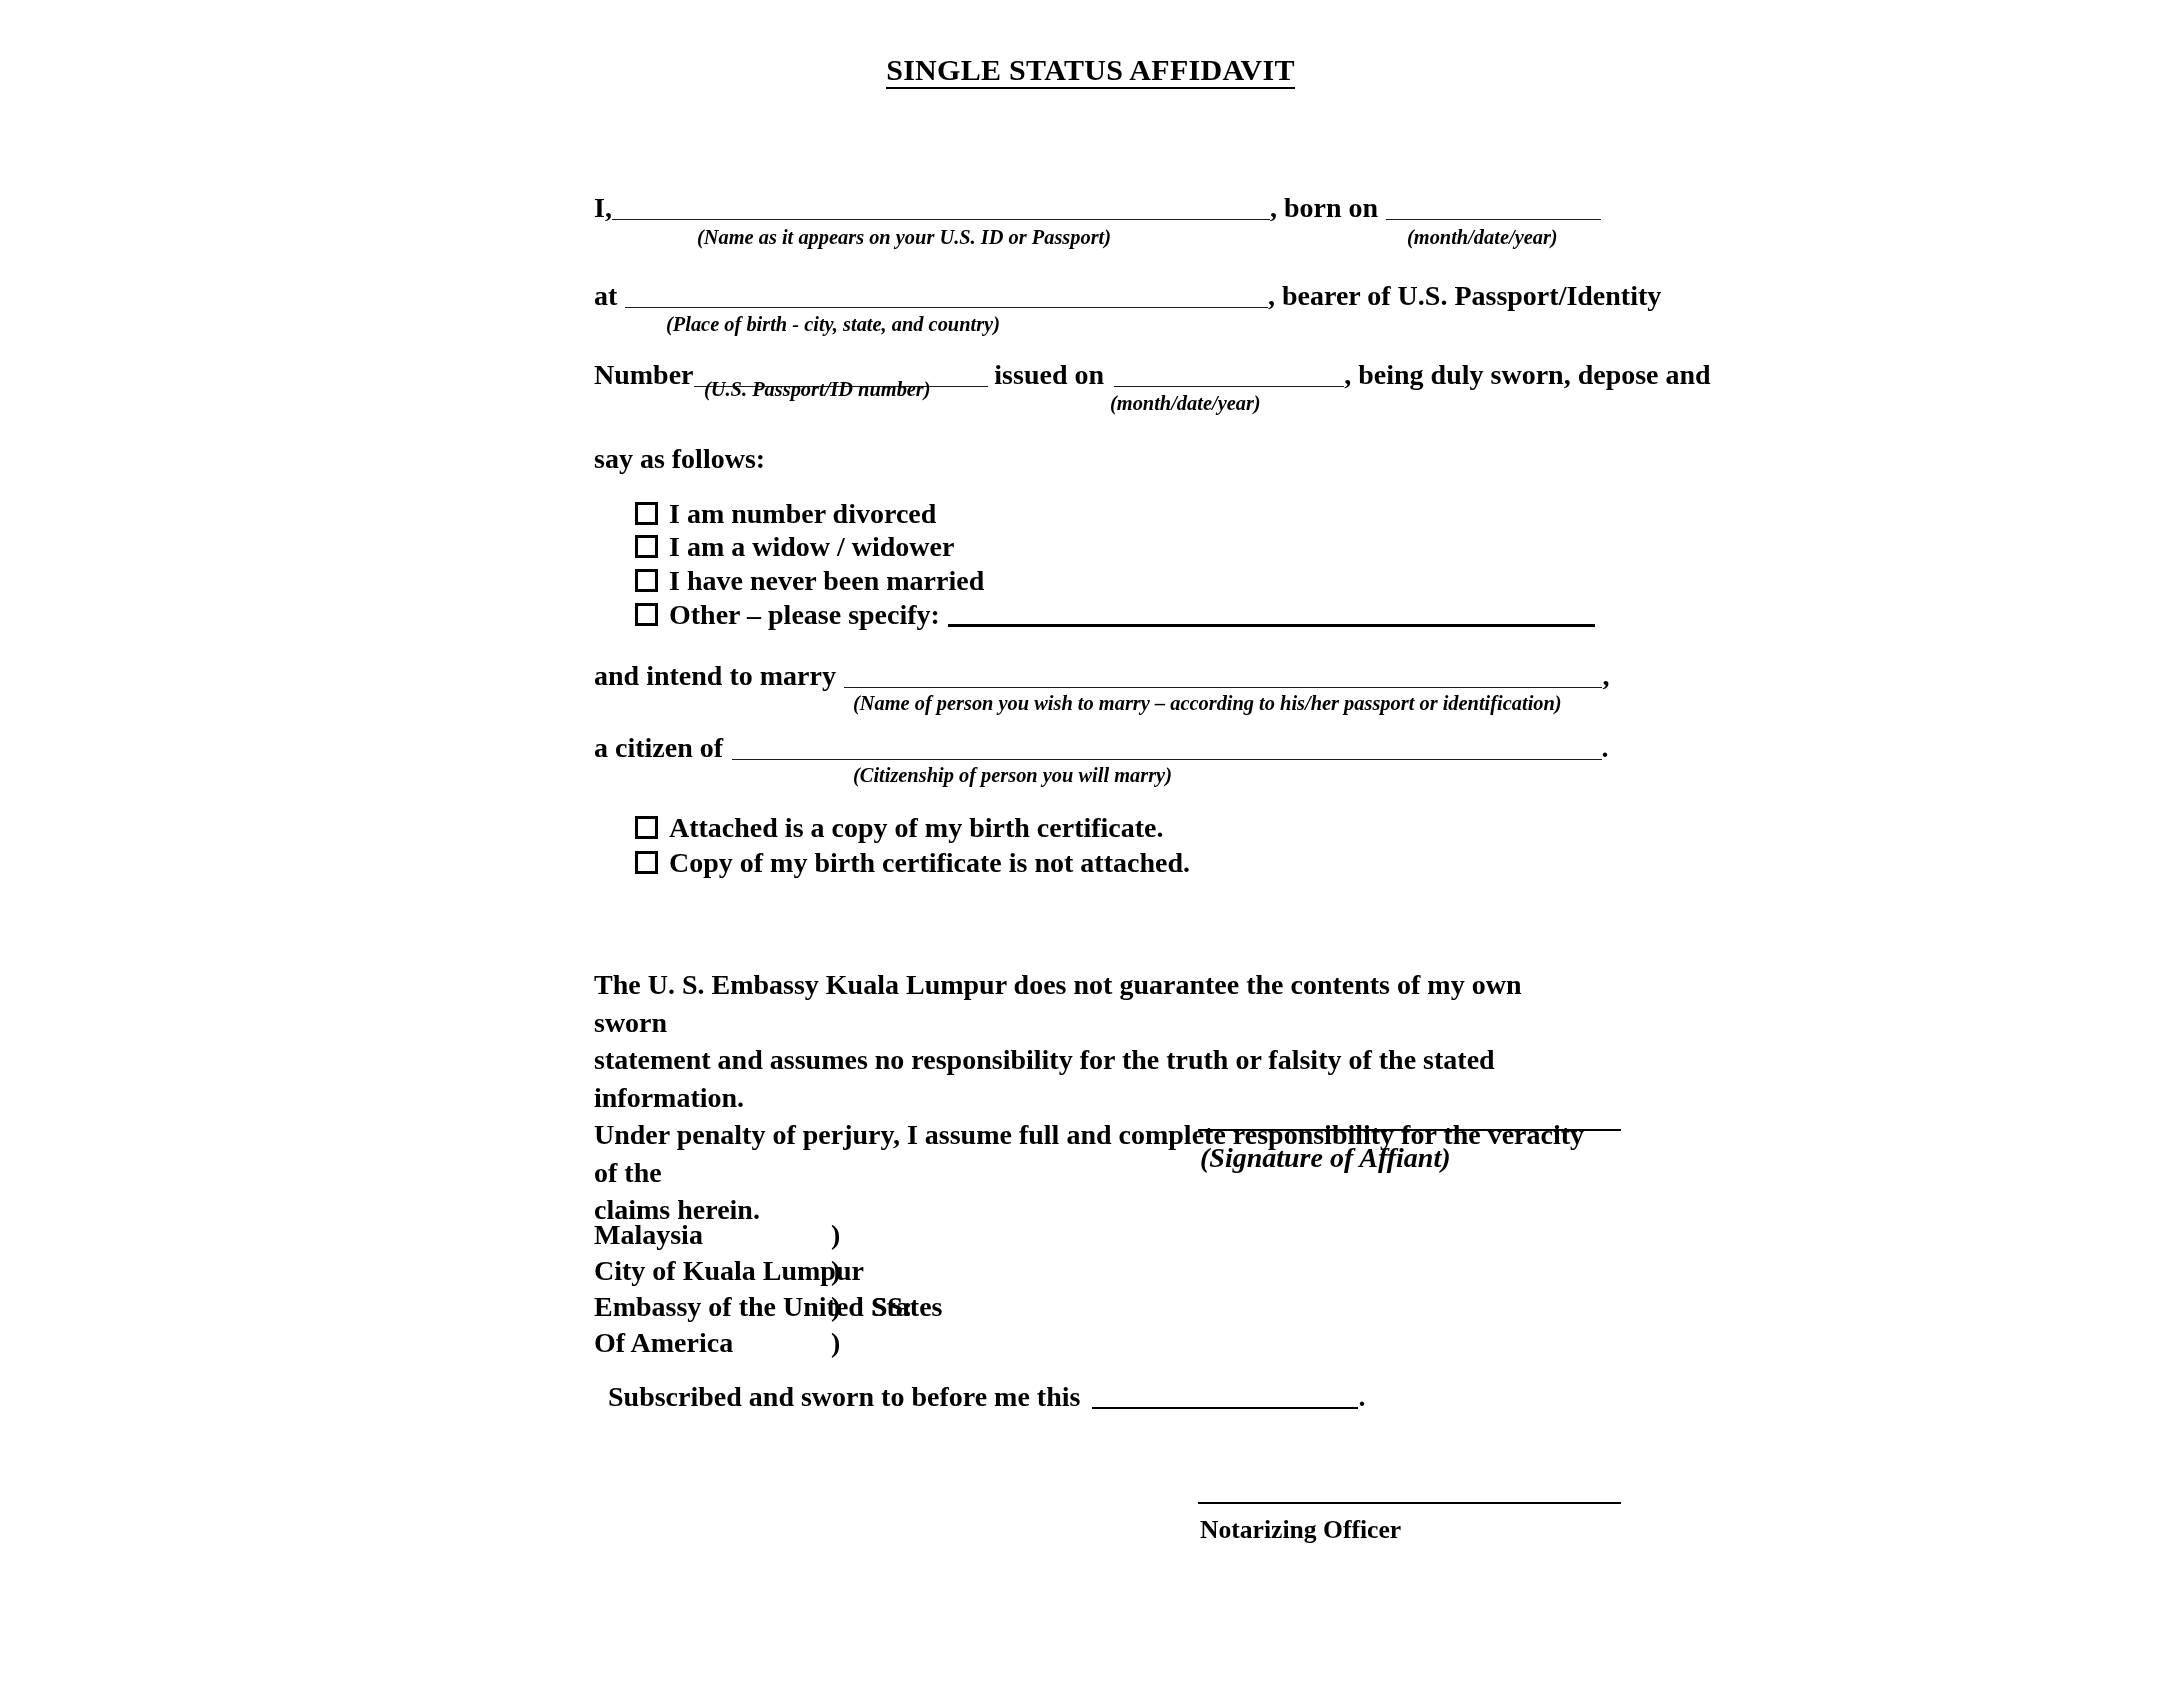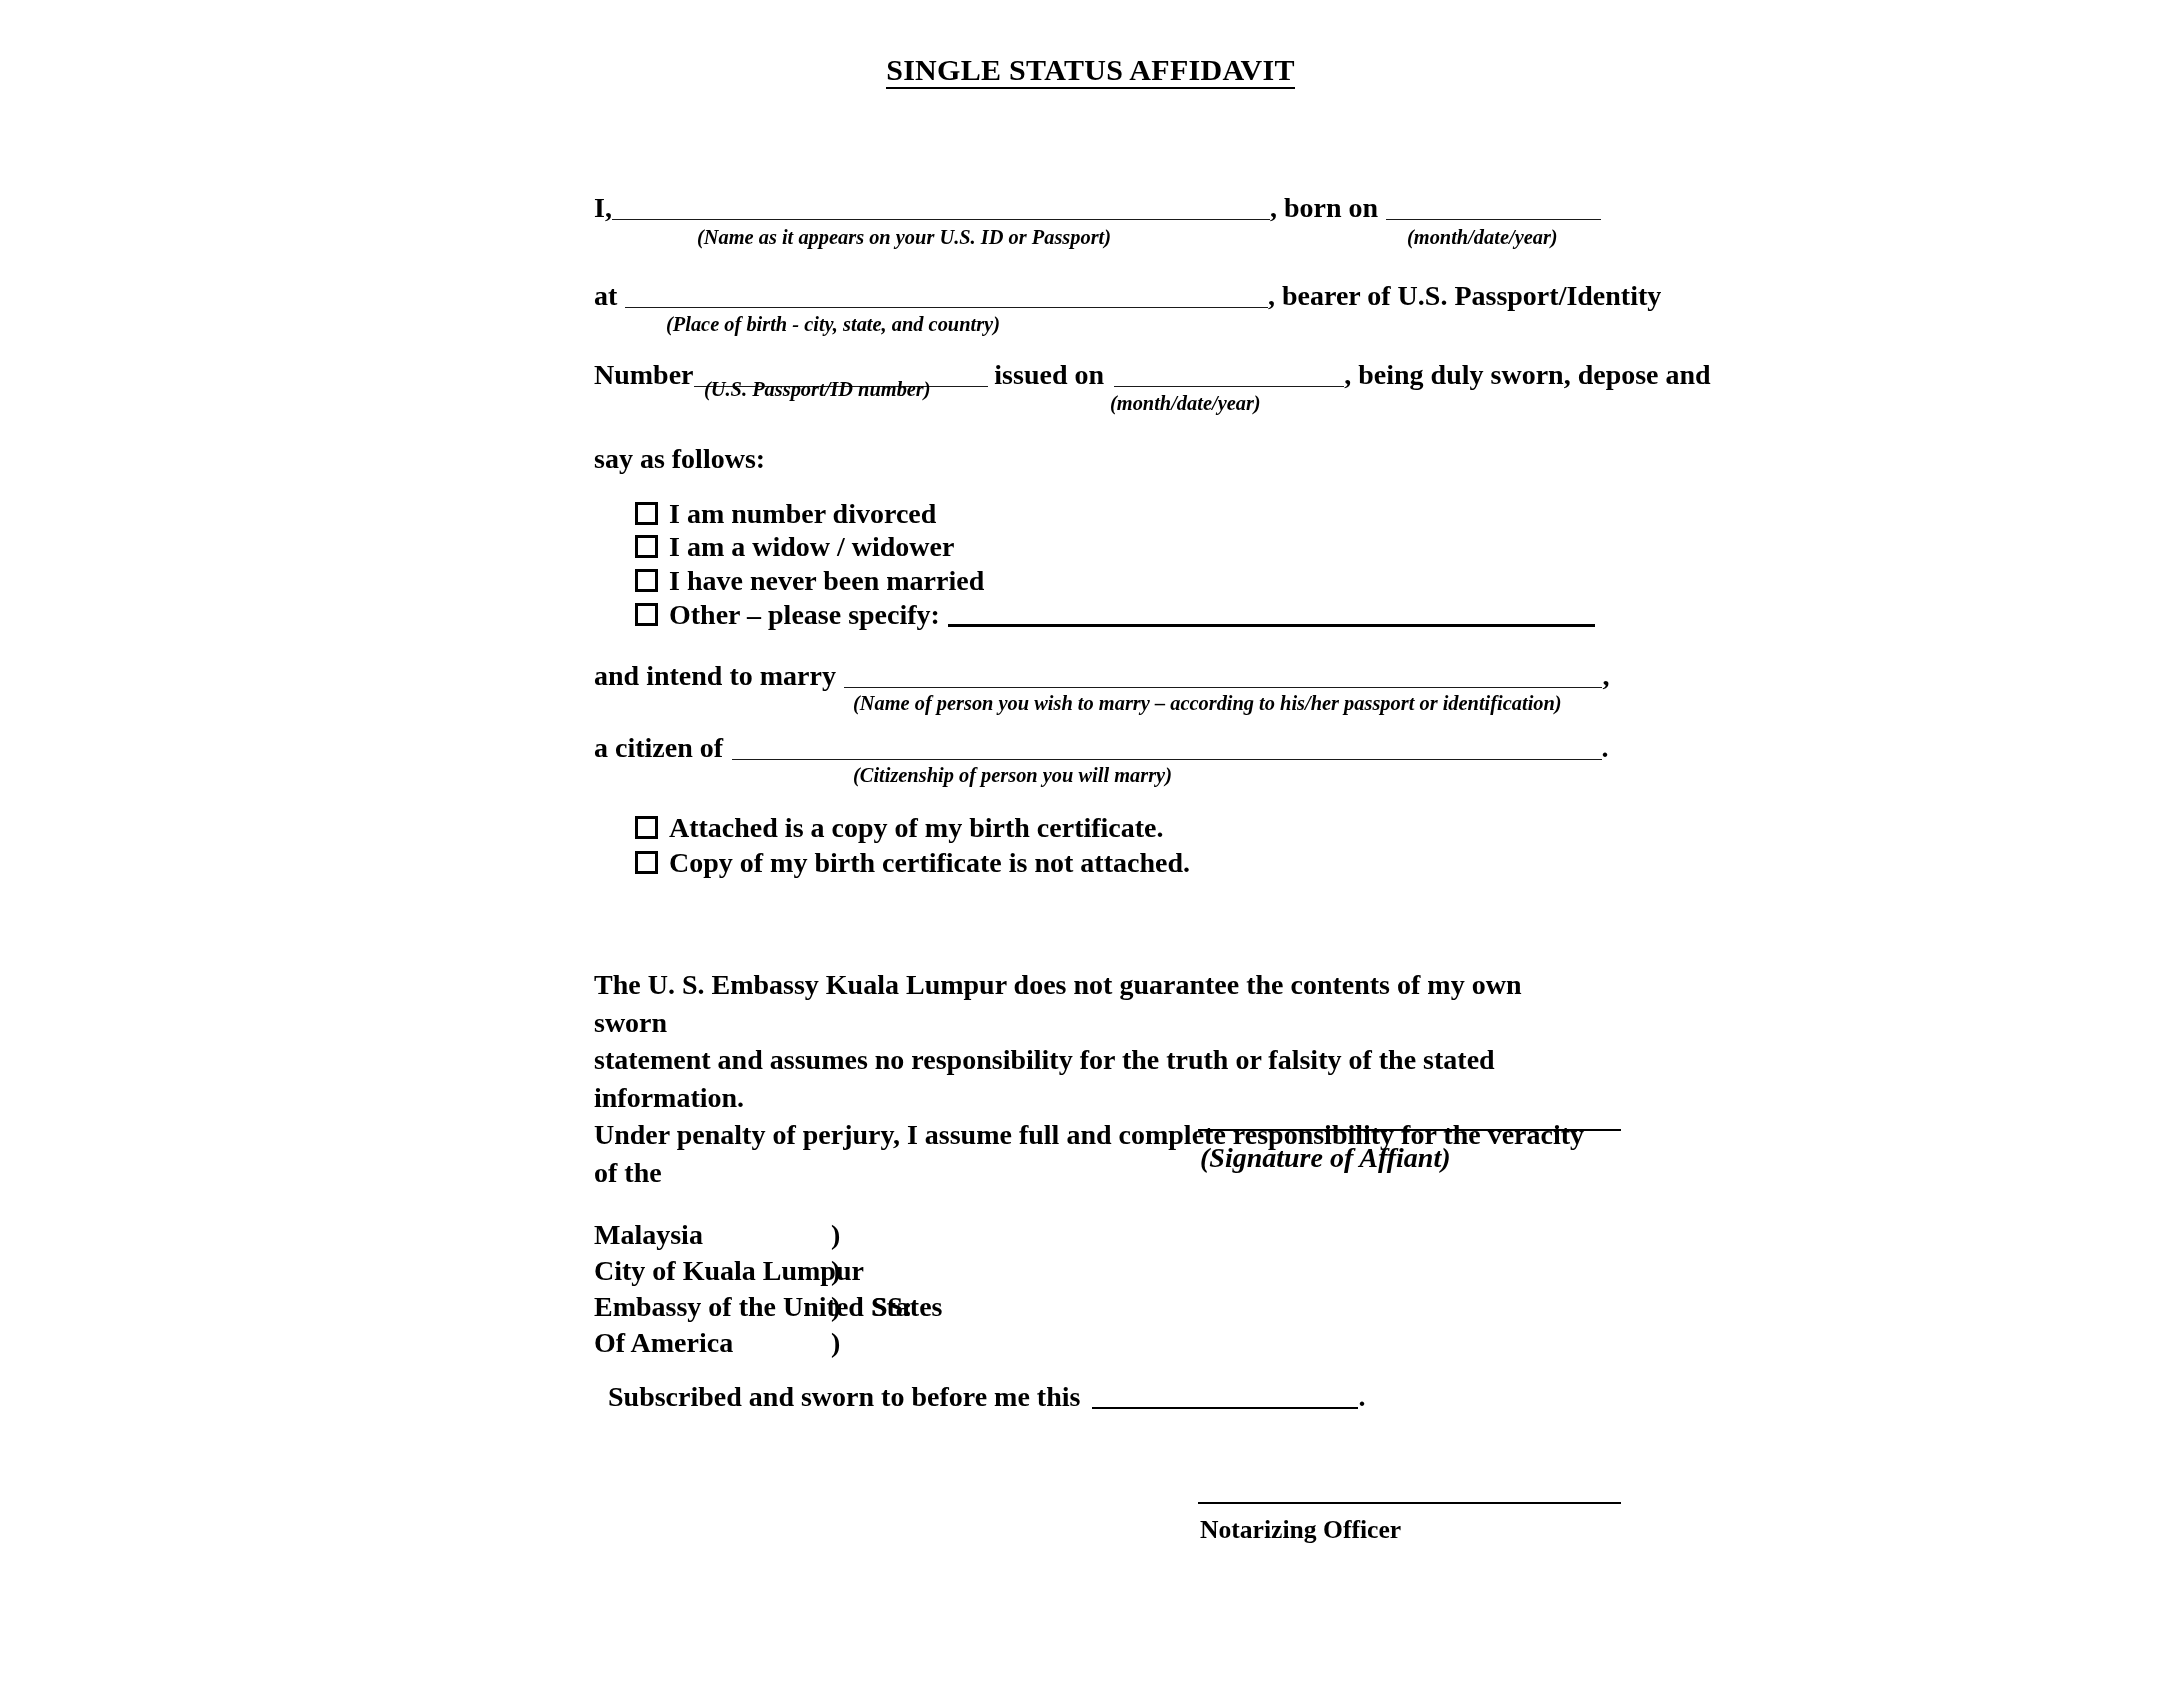--- a/index.html
+++ b/index.html
@@ -215,20 +215,21 @@
   </div>
   <div class="cbrow" style="left:635px; top:848px;">
     <span class="cbox"></span>
     <span class="cblabel">Copy of my birth certificate is not attached.</span>
   </div>
 
   <div class="para" style="left:594px; top:930px; width:1005px;margin-top:36px;">
     <div>The U. S. Embassy Kuala Lumpur does not guarantee the contents of my own sworn</div>
     <div>statement and assumes no responsibility for the truth or falsity of the stated information.</div>
     <div>Under penalty of perjury, I assume full and complete responsibility for the veracity of the</div>
+    <div>claims herein.</div>
   </div>
 
   <div class="sigline" style="left:1198px; top:1129px; width:423px;"></div>
   <div class="sig-cap" style="left:1200px; top:1142px;">(Signature of Affiant)</div>
 
   <div class="juris" style="left:594px; top:1217px;">
     <div class="juris-row">
       <span class="juris-place">Malaysia</span>
       <span class="juris-paren">)</span>
       <span class="juris-ss"></span>

